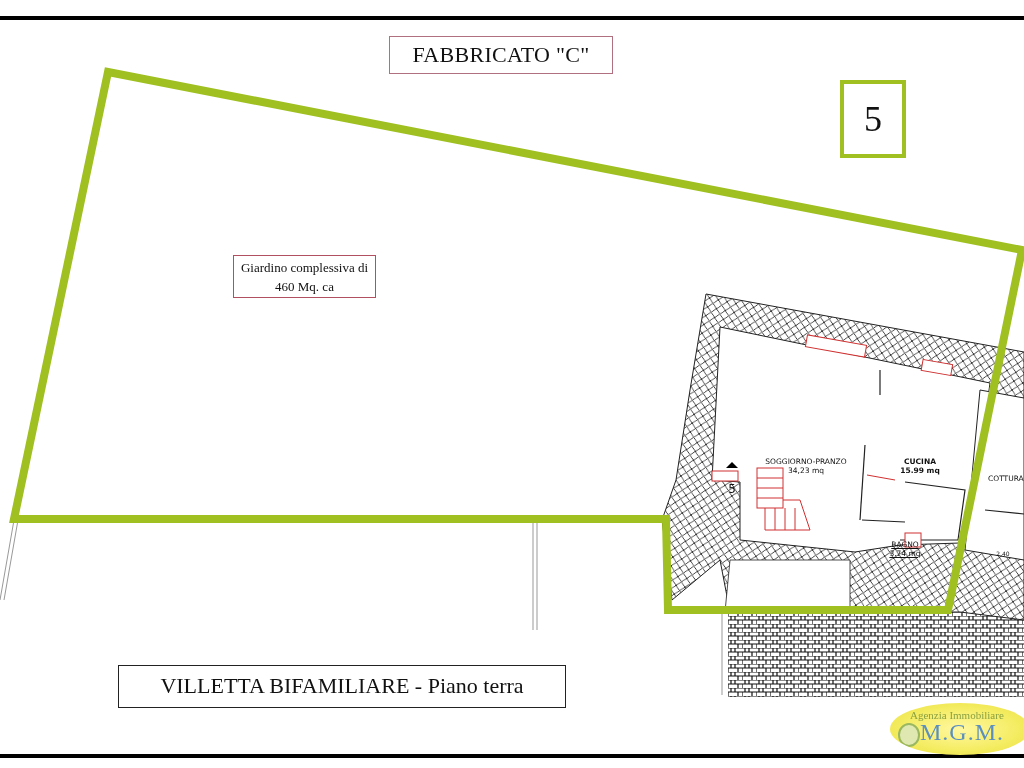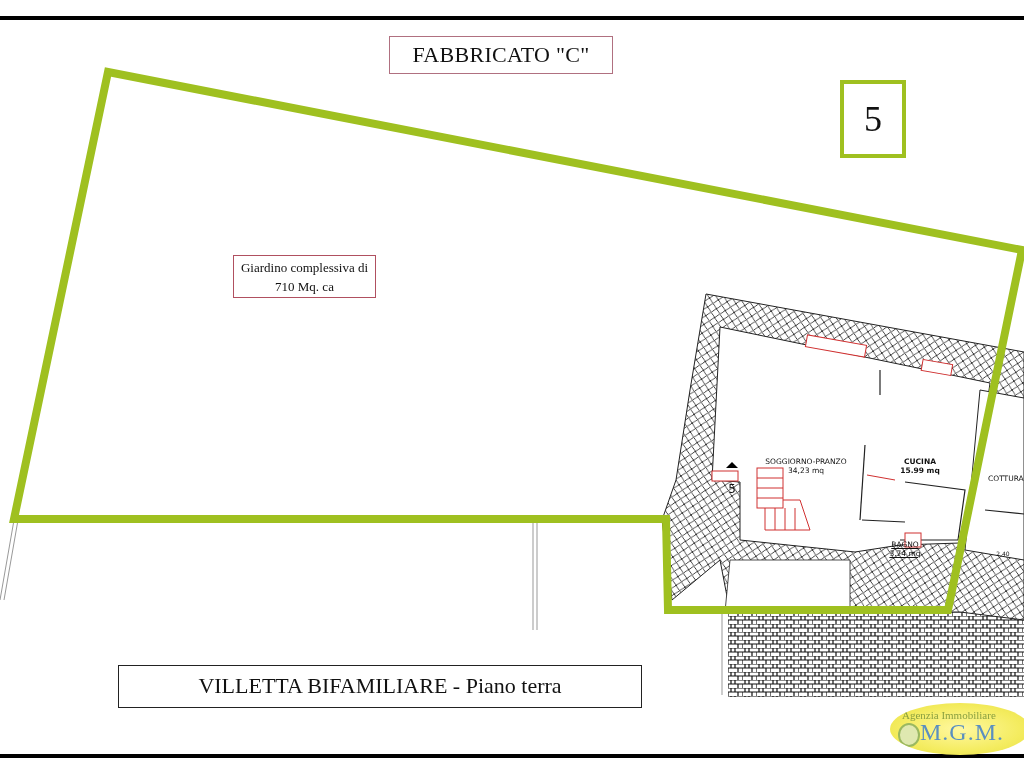--- a/index.html
+++ b/index.html
@@ -2,25 +2,25 @@
 <html><head>
 <meta charset="utf-8">
 <style>
   html, body { margin:0; padding:0; background:#ffffff; }
   body { width:1024px; height:768px; position:relative; overflow:hidden; font-family:"Liberation Serif", serif; }
   .rule { position:absolute; left:0; width:1024px; height:4px; background:#000; }
   .label-box { position:absolute; background:#fff; color:#111; text-align:center; box-sizing:border-box; }
   #title-box { left:389px; top:36px; width:224px; height:38px; border:1.5px solid #b07080; font-size:22px; line-height:36px; letter-spacing:0.3px; }
   #garden-box { left:186px; top:255px; width:143px; height:43px; border:1.5px solid #b05060; font-size:13px; line-height:19px; padding-top:2px;margin-left:47px; }
   #lot-box { left:840px; top:80px; width:66px; height:78px; border:4px solid #9fc020; font-size:36px; line-height:70px; }
-  #subtitle-box { left:118px; top:665px; width:524px; height:43px; border:1.5px solid #222; font-size:22px; line-height:40px; }
+  #subtitle-box { left:118px; top:665px; width:448px; height:43px; border:1.5px solid #222; font-size:22px; line-height:40px; }
   svg.plan { position:absolute; left:0; top:0; }
   .room-label { position:absolute; font-family:"DejaVu Sans", sans-serif; font-size:7.5px; color:#111; text-align:center; line-height:9px;margin-top:37px; }
   #logo { position:absolute; left:890px; top:703px; width:140px; height:52px; border-radius:50%; background:radial-gradient(ellipse at center, #fff8a0 0%, #f4ec60 60%, #e8e040 100%); overflow:hidden; }
-  #logo .l1 { position:absolute; left:12px; top:6px; font-size:11px; color:#8aa040; font-family:"Liberation Serif", serif; white-space:nowrap; }
+  #logo .l1 { position:absolute; left:20px; top:6px; font-size:11px; color:#8aa040; font-family:"Liberation Serif", serif; white-space:nowrap; }
   #logo .l2 { position:absolute; left:30px; top:16px; font-size:24px; color:#5a8fc0; font-family:"Liberation Serif", serif; letter-spacing:1px; white-space:nowrap; }
   #logo .emblem { position:absolute; left:8px; top:20px; width:18px; height:20px; border:2px solid #9ab860; border-radius:50%; background:#dfe8b0; }
 </style>
 </head>
 <body>
 
 <div class="rule" style="top:16px;"></div>
 <div class="rule" style="top:754px;"></div>
 
 <svg class="plan" width="1024" height="768" viewBox="0 0 1024 768">
@@ -106,21 +106,21 @@
 <div class="room-label" style="left:988px; top:437px; width:40px; text-align:left;">
   <div>COTTURA-</div>
 </div>
 <div class="room-label" style="left:993px; top:512px; width:20px; font-size:6px;">2.40</div>
 <div class="room-label" style="left:726px; top:448px; width:12px; font-size:12px;">5</div>
 
 <div id="title-box" class="label-box">FABBRICATO "C"</div>
 <div id="lot-box" class="label-box">5</div>
 <div id="garden-box" class="label-box">
   <div>Giardino complessiva di</div>
-  <div>710 Mq. ca</div>
+  <div>460 Mq. ca</div>
 </div>
 <div id="subtitle-box" class="label-box">VILLETTA BIFAMILIARE - Piano terra</div>
 
 <div id="logo">
   <div class="emblem"></div>
   <div class="l1">Agenzia Immobiliare</div>
   <div class="l2">M.G.M.</div>
 </div>
 
 </body></html>

